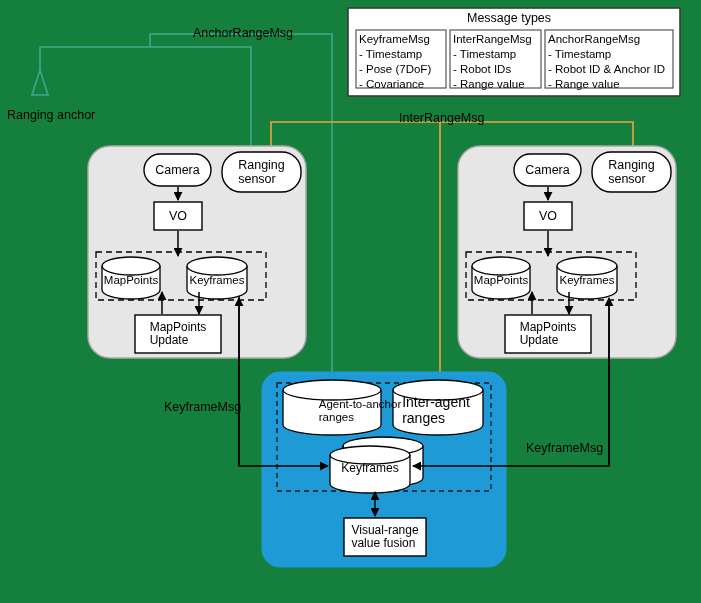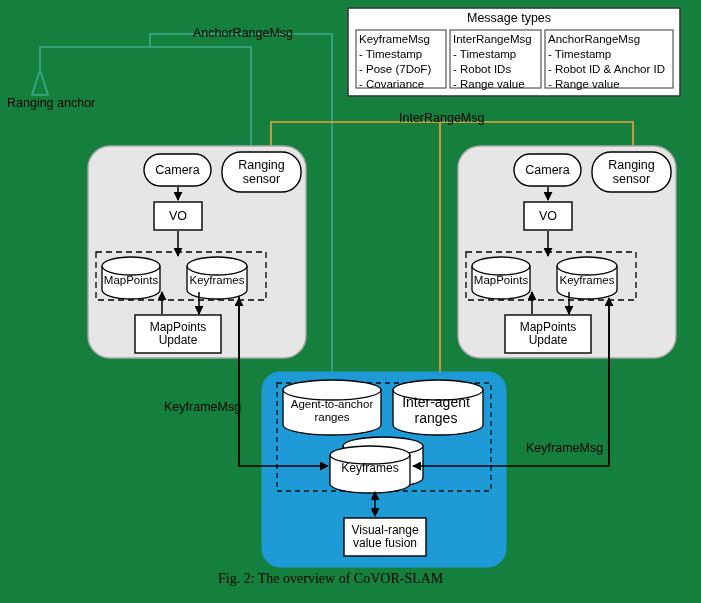--- a/index.html
+++ b/index.html
@@ -24,21 +24,20 @@
     top: 0;
     width: 701px;
     height: 603px;
     overflow: visible;
   }
   .node-text {
     position: absolute;
     display: flex;
     align-items: center;
     justify-content: center;
-    text-align: center;
     font-family: "Liberation Sans", sans-serif;
     color: #000;
     line-height: 1.12;
     pointer-events: none;
     white-space: pre-line;
   }
   .free-label {
     position: absolute;
     font-family: "Liberation Sans", sans-serif;
     color: #000;
@@ -188,21 +187,21 @@
   <div class="msg-col" style="left:453px; top:32px; font-size:11.5px;">InterRangeMsg</div>
   <div class="msg-col" style="left:453px; top:47px; font-size:11.5px;">- Timestamp
 - Robot IDs
 - Range value</div>
 
   <div class="msg-col" style="left:548px; top:32px; font-size:11.5px;">AnchorRangeMsg</div>
   <div class="msg-col" style="left:548px; top:47px; font-size:11.5px;">- Timestamp
 - Robot ID &amp; Anchor ID
 - Range value</div>
 
-  <div class="free-label" style="left:7px; top:96px; font-size:12.5px;">Ranging anchor</div>
+  <div class="free-label" style="left:7px; top:108px; font-size:12.5px;">Ranging anchor</div>
 
   <div class="free-label" style="left:193px; top:26px; font-size:12.5px;">AnchorRangeMsg</div>
   <div class="free-label" style="left:399px; top:111px; font-size:12.5px;">InterRangeMsg</div>
   <div class="free-label" style="left:164px; top:400px; font-size:12.5px;">KeyframeMsg</div>
   <div class="free-label" style="left:526px; top:441px; font-size:12.5px;">KeyframeMsg</div>
 
   <div class="node-text" style="left:144px; top:154px; width:67px; height:32px; font-size:12.5px;">Camera</div>
   <div class="node-text" style="left:222px; top:152px; width:79px; height:40px; font-size:12.5px;">Ranging
 sensor</div>
   <div class="node-text" style="left:154px; top:202px; width:48px; height:28px; font-size:12.5px;">VO</div>
@@ -213,23 +212,22 @@
 
   <div class="node-text" style="left:514px; top:154px; width:67px; height:32px; font-size:12.5px;">Camera</div>
   <div class="node-text" style="left:592px; top:152px; width:79px; height:40px; font-size:12.5px;">Ranging
 sensor</div>
   <div class="node-text" style="left:524px; top:202px; width:48px; height:28px; font-size:12.5px;">VO</div>
   <div class="node-text" style="left:472px; top:268px; width:58px; height:24px; font-size:11.5px;">MapPoints</div>
   <div class="node-text" style="left:557px; top:268px; width:60px; height:24px; font-size:11.5px;">Keyframes</div>
   <div class="node-text" style="left:505px; top:315px; width:86px; height:38px; font-size:12px;">MapPoints
 Update</div>
 
-  <div class="node-text" style="left:283px; top:394px; width:98px; height:34px; font-size:11.5px;">Agent-to-anchor
+  <div class="node-text" style="left:283px; top:394px; width:98px; height:34px; font-size:11.5px;padding-left:28px;">Agent-to-anchor
 ranges</div>
   <div class="node-text" style="left:391px; top:394px; width:90px; height:34px; font-size:14px;">Inter-agent
 ranges</div>
   <div class="node-text" style="left:330px; top:458px; width:80px; height:22px; font-size:12px;">Keyframes</div>
   <div class="node-text" style="left:344px; top:518px; width:82px; height:38px; font-size:12px;">Visual-range
 value fusion</div>
 
-  <div class="caption" style="left:218px; top:571px; font-size:14px;">Fig. 2: The overview of CoVOR-SLAM</div>
 
 </div>
 
 </body></html>

